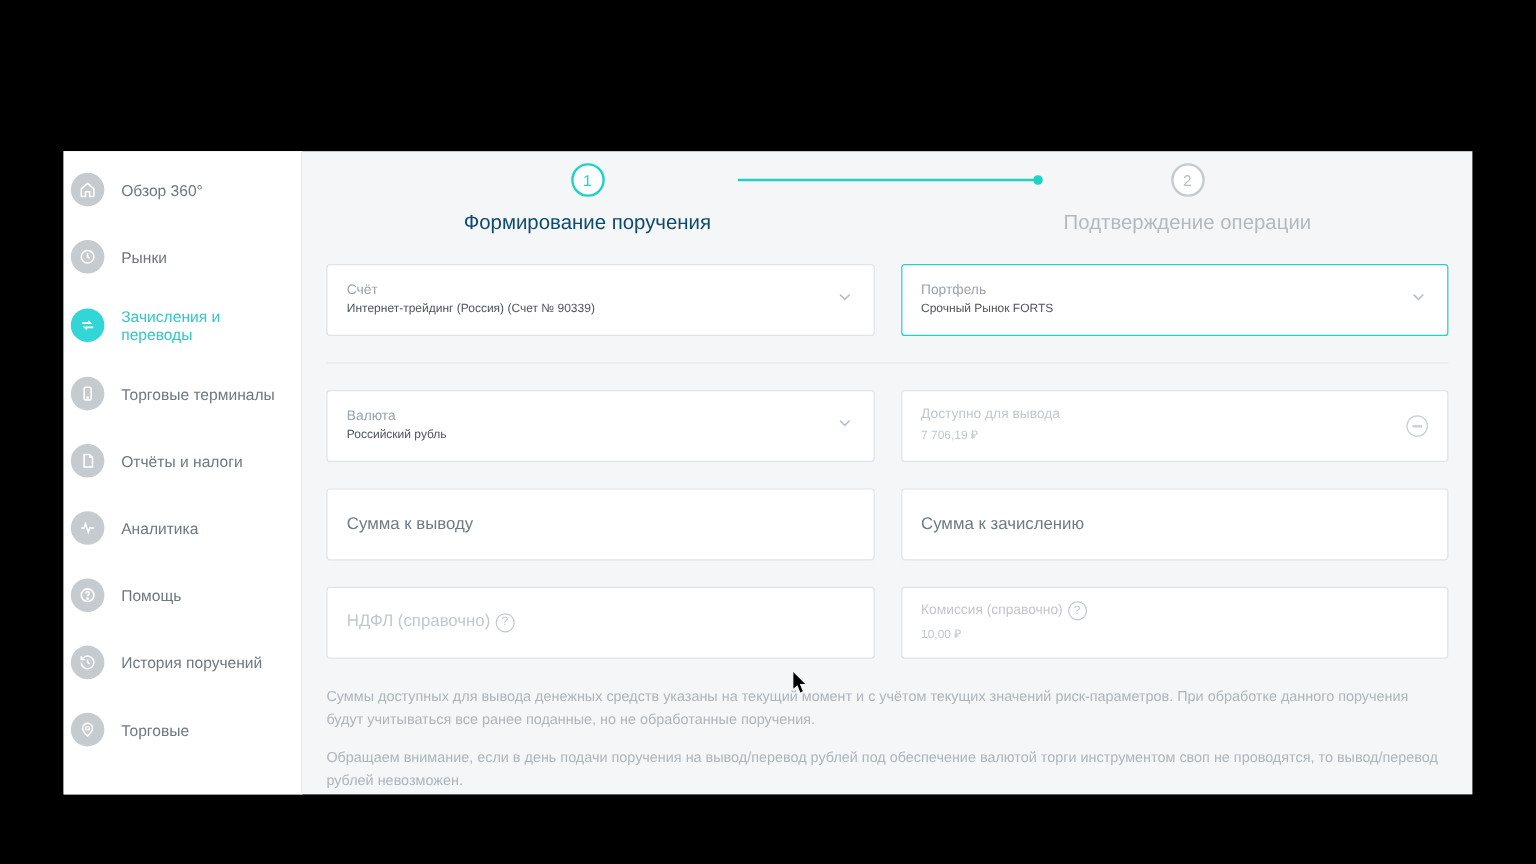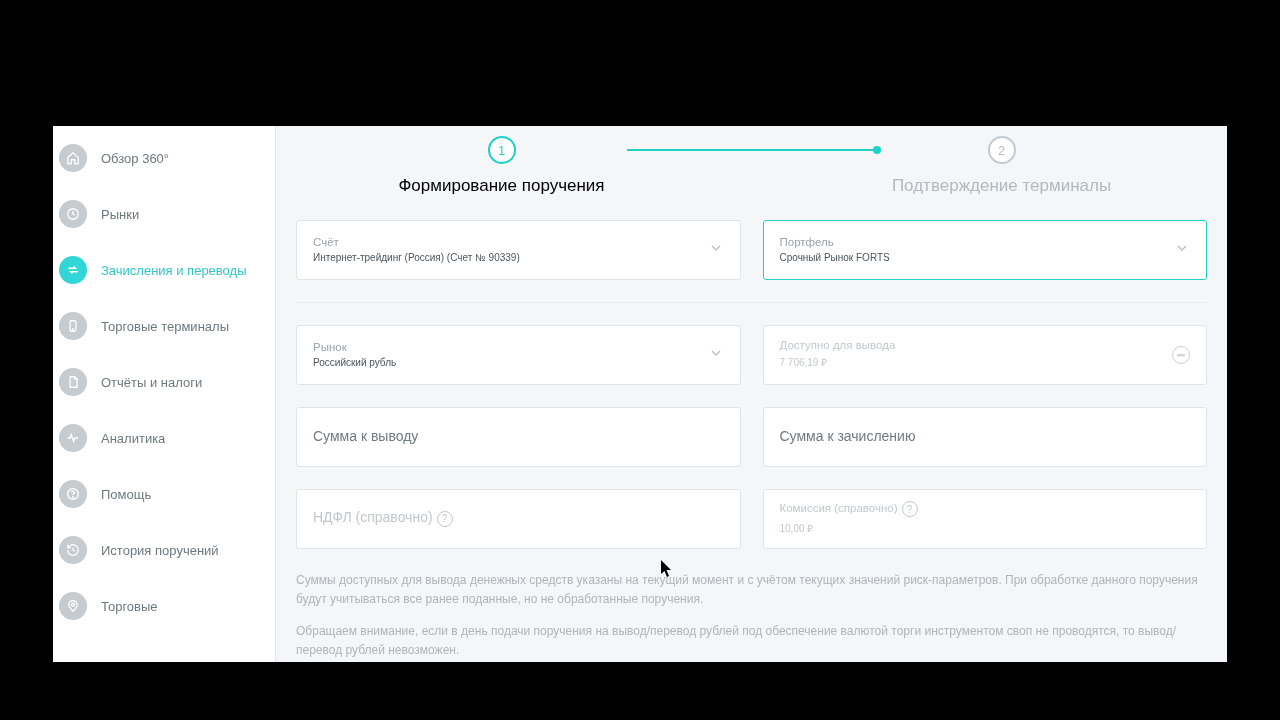--- a/index.html
+++ b/index.html
@@ -1,33 +1,33 @@
 <!DOCTYPE html>
 <html><head>
 <meta charset="utf-8">
 <style>
   * { box-sizing: border-box; margin: 0; padding: 0; }
   html, body { width: 1280px; height: 720px; font-family: Arial, Helvetica, sans-serif; background: #000; overflow: hidden; }
   .stage { position: absolute; left: 53px; top: 126px; width: 1174px; height: 536px; background: #f4f6f7; display: flex; }
   
-  .sidebar { width: 223px; background: #fff; border-right: 1px solid #e5e8eb; padding-top: 4px; }
+  .sidebar { width: 199px; background: #fff; border-right: 1px solid #e5e8eb; padding-top: 4px; }
   .nav-item { display: flex; align-items: center; gap: 14px; padding: 14px 10px 14px 6px; cursor: pointer; }
   .nav-item.active .label { color: #33c6c6; }
   .nav-icon { width: 28px; height: 28px; border-radius: 50%; background: #c6cbd0; display: flex; align-items: center; justify-content: center; color: #fff; flex-shrink: 0; }
   .nav-item.active .nav-icon { background: #33d6d6; }
   .nav-icon svg { width: 14px; height: 14px; }
   .label { font-size: 13px; color: #6e787f; }
   
   .main { flex: 1; padding: 10px 20px 0 20px; overflow: hidden; }
   .stepper { display: flex; align-items: flex-start; justify-content: center; margin: 0 0 24px 0; }
   .step { display: flex; flex-direction: column; align-items: center; width: 250px; }
   .step-circle { width: 28px; height: 28px; border-radius: 50%; border: 2px solid #c3cad0; color: #b6bec5; display: flex; align-items: center; justify-content: center; font-size: 13px; background: #fff; }
   .step.active .step-circle { border-color: #1fd2c7; color: #1fd2c7; }
   .step-title { margin-top: 12px; font-size: 17px; color: #b2b9bf; }
-  .step.active .step-title { color: #000000; }
+  .step.active .step-title { color: #0c4a6e; }
   .step-line { flex: 1; height: 2px; background: #d6dde2; margin-top: 13px; position: relative; max-width: 250px; }
   .step-line::before { content: ""; position: absolute; left: 0; top: 0; height: 2px; width: 100%; background: #1fd2c7; }
   .step-line::after { content: ""; position: absolute; right: -4px; top: -3px; width: 8px; height: 8px; background: #1fd2c7; border-radius: 50%; }
   
   .form-row { display: flex; gap: 22px; margin-bottom: 22px; }
   .field { flex: 1; background: #fff; border: 1px solid #dfe4e8; border-radius: 3px; padding: 10px 14px 12px 16px; position: relative; min-height: 60px; display: flex; flex-direction: column; justify-content: center; }
   .field.focus { border-color: #1fd2c7; }
   .field.disabled { background: #fff; }
   .field.disabled .field-label, .field.disabled .field-value { color: #c1c8cd; }
   .field-label { font-size: 11.5px; color: #9aa3ab; margin-bottom: 4px; }
@@ -134,21 +134,21 @@
 
   <div class="main">
     <div class="stepper">
       <div class="step active">
         <div class="step-circle">1</div>
         <div class="step-title">Формирование поручения</div>
       </div>
       <div class="step-line"></div>
       <div class="step">
         <div class="step-circle">2</div>
-        <div class="step-title">Подтверждение терминалы</div>
+        <div class="step-title">Подтверждение операции</div>
       </div>
     </div>
 
     <div class="form-row">
       <div class="field">
         <div class="field-label">Счёт</div>
         <div class="field-value">Интернет-трейдинг (Россия) (Счет № 90339)</div>
         <span class="chevron"><svg viewBox="0 0 24 24" fill="none" stroke="currentColor" stroke-width="2">
               <path d="M6 9l6 6 6-6"></path>
             </svg></span>
@@ -159,21 +159,21 @@
         <span class="chevron"><svg viewBox="0 0 24 24" fill="none" stroke="currentColor" stroke-width="2">
               <path d="M6 9l6 6 6-6"></path>
             </svg></span>
       </div>
     </div>
 
     <div class="sep"></div>
 
     <div class="form-row">
       <div class="field">
-        <div class="field-label">Рынок</div>
+        <div class="field-label">Валюта</div>
         <div class="field-value">Российский рубль</div>
         <span class="chevron"><svg viewBox="0 0 24 24" fill="none" stroke="currentColor" stroke-width="2">
               <path d="M6 9l6 6 6-6"></path>
             </svg></span>
       </div>
       <div class="field disabled">
         <div class="field-label">Доступно для вывода</div>
         <div class="field-value">7 706,19 ₽</div>
         <span class="minus-circle"></span>
       </div>

